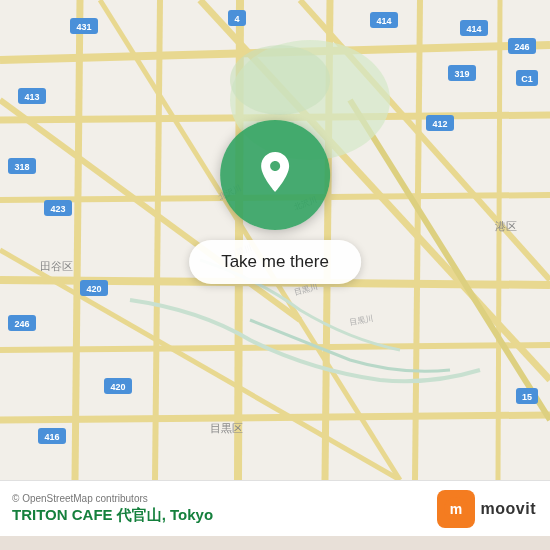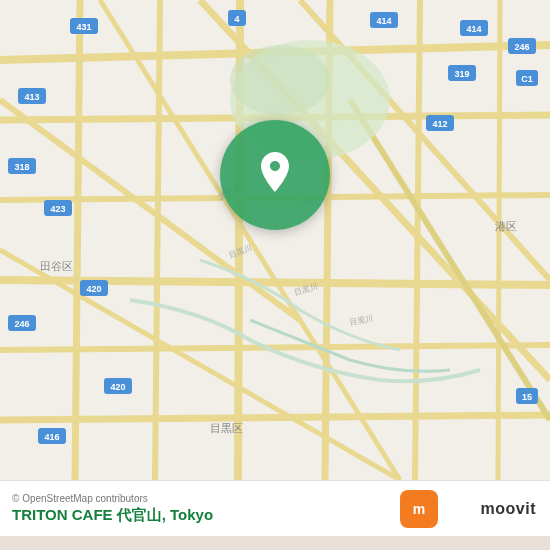--- a/index.html
+++ b/index.html
@@ -113,21 +113,20 @@
       display: flex;
       align-items: center;
       justify-content: center;
     }
 
     #moovit-text {
       font-size: 16px;
       font-weight: 700;
       color: #333;
       letter-spacing: 0.5px;
-      margin-left: 37px;
     }
   </style>
 </head>
 <body>
 
 <div id="map-container">
   
   <svg class="map-svg" viewBox="0 0 550 480" xmlns="http://www.w3.org/2000/svg">
 
     <rect width="550" height="480" fill="#f2efe9"></rect>
@@ -222,20 +221,21 @@
 
   
   <div id="location-card">
     <div id="pin-circle">
       <span id="pin-icon">
         <svg width="48" height="48" viewBox="0 0 24 24" fill="white">
           <path d="M12 2C8.13 2 5 5.13 5 9c0 5.25 7 13 7 13s7-7.75 7-13c0-3.87-3.13-7-7-7zm0 9.5c-1.38 0-2.5-1.12-2.5-2.5s1.12-2.5 2.5-2.5 2.5 1.12 2.5 2.5-1.12 2.5-2.5 2.5z"></path>
         </svg>
       </span>
     </div>
+    <button id="take-me-there-btn">Take me there</button>
   </div>
 </div>
 
 <div id="bottom-bar">
   <div id="bottom-left">
     <span id="osm-attribution">© OpenStreetMap contributors</span>
     <span id="place-name">TRITON CAFE 代官山, Tokyo</span>
   </div>
   <div id="moovit-logo">
     <div id="moovit-icon">

